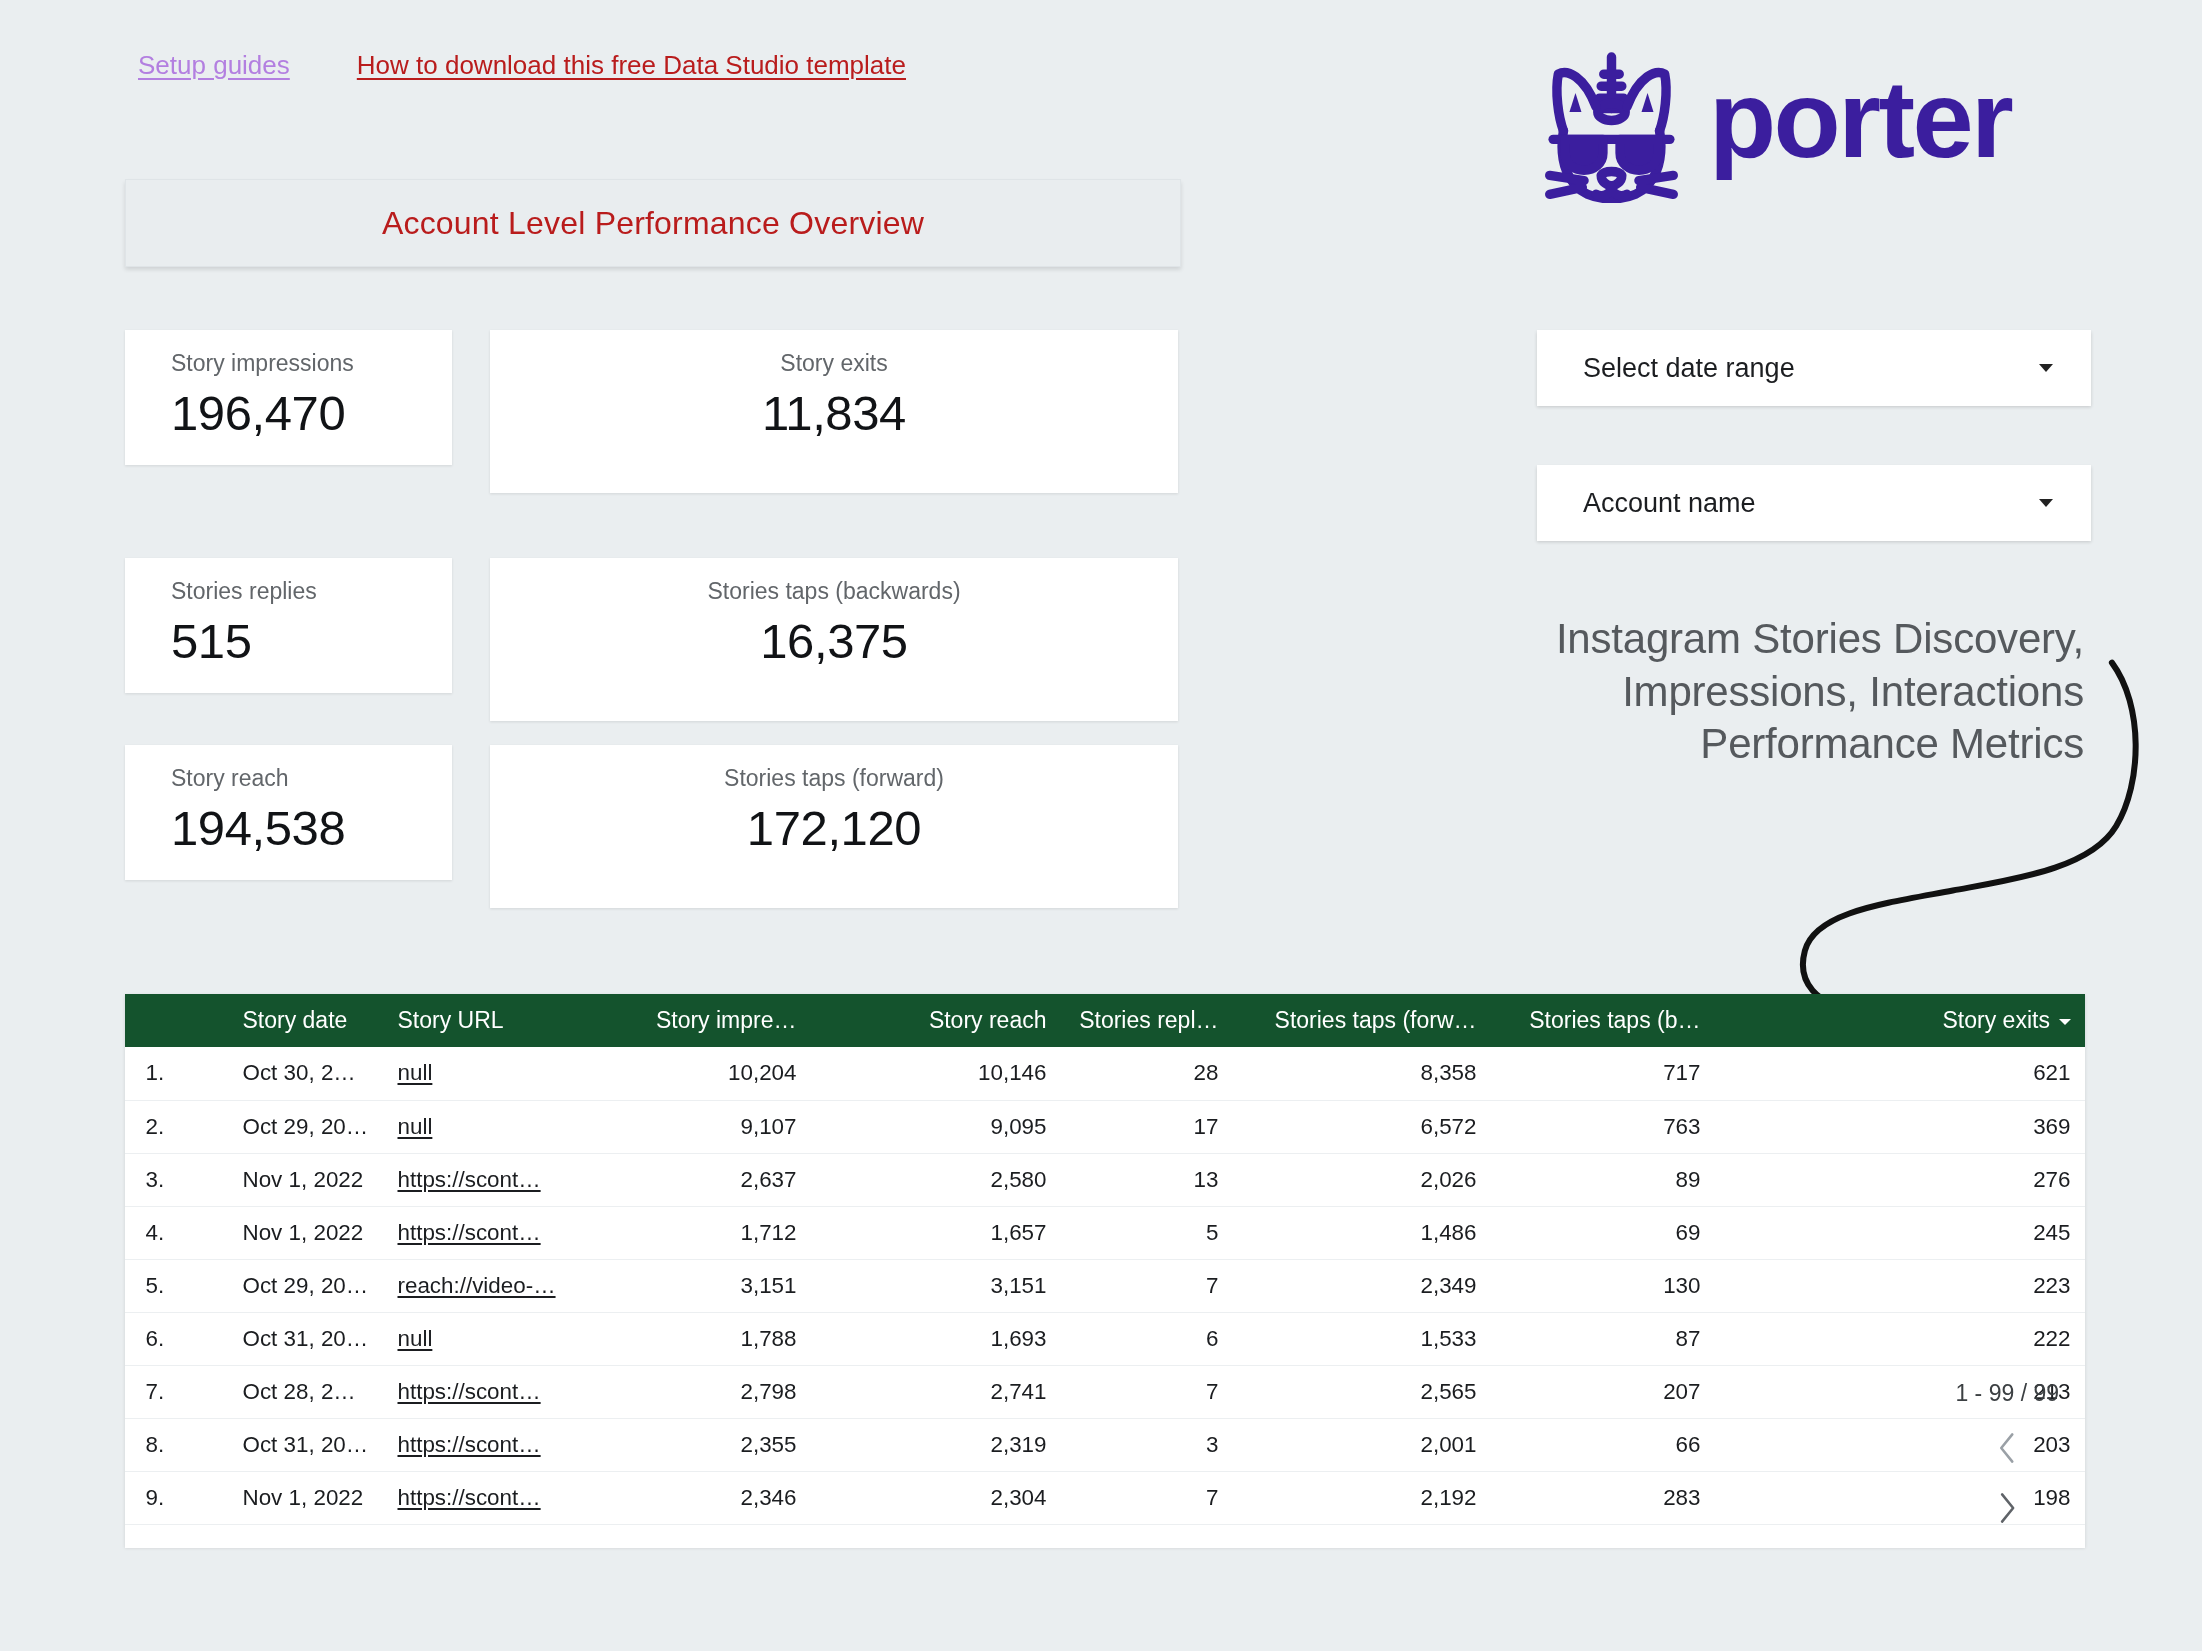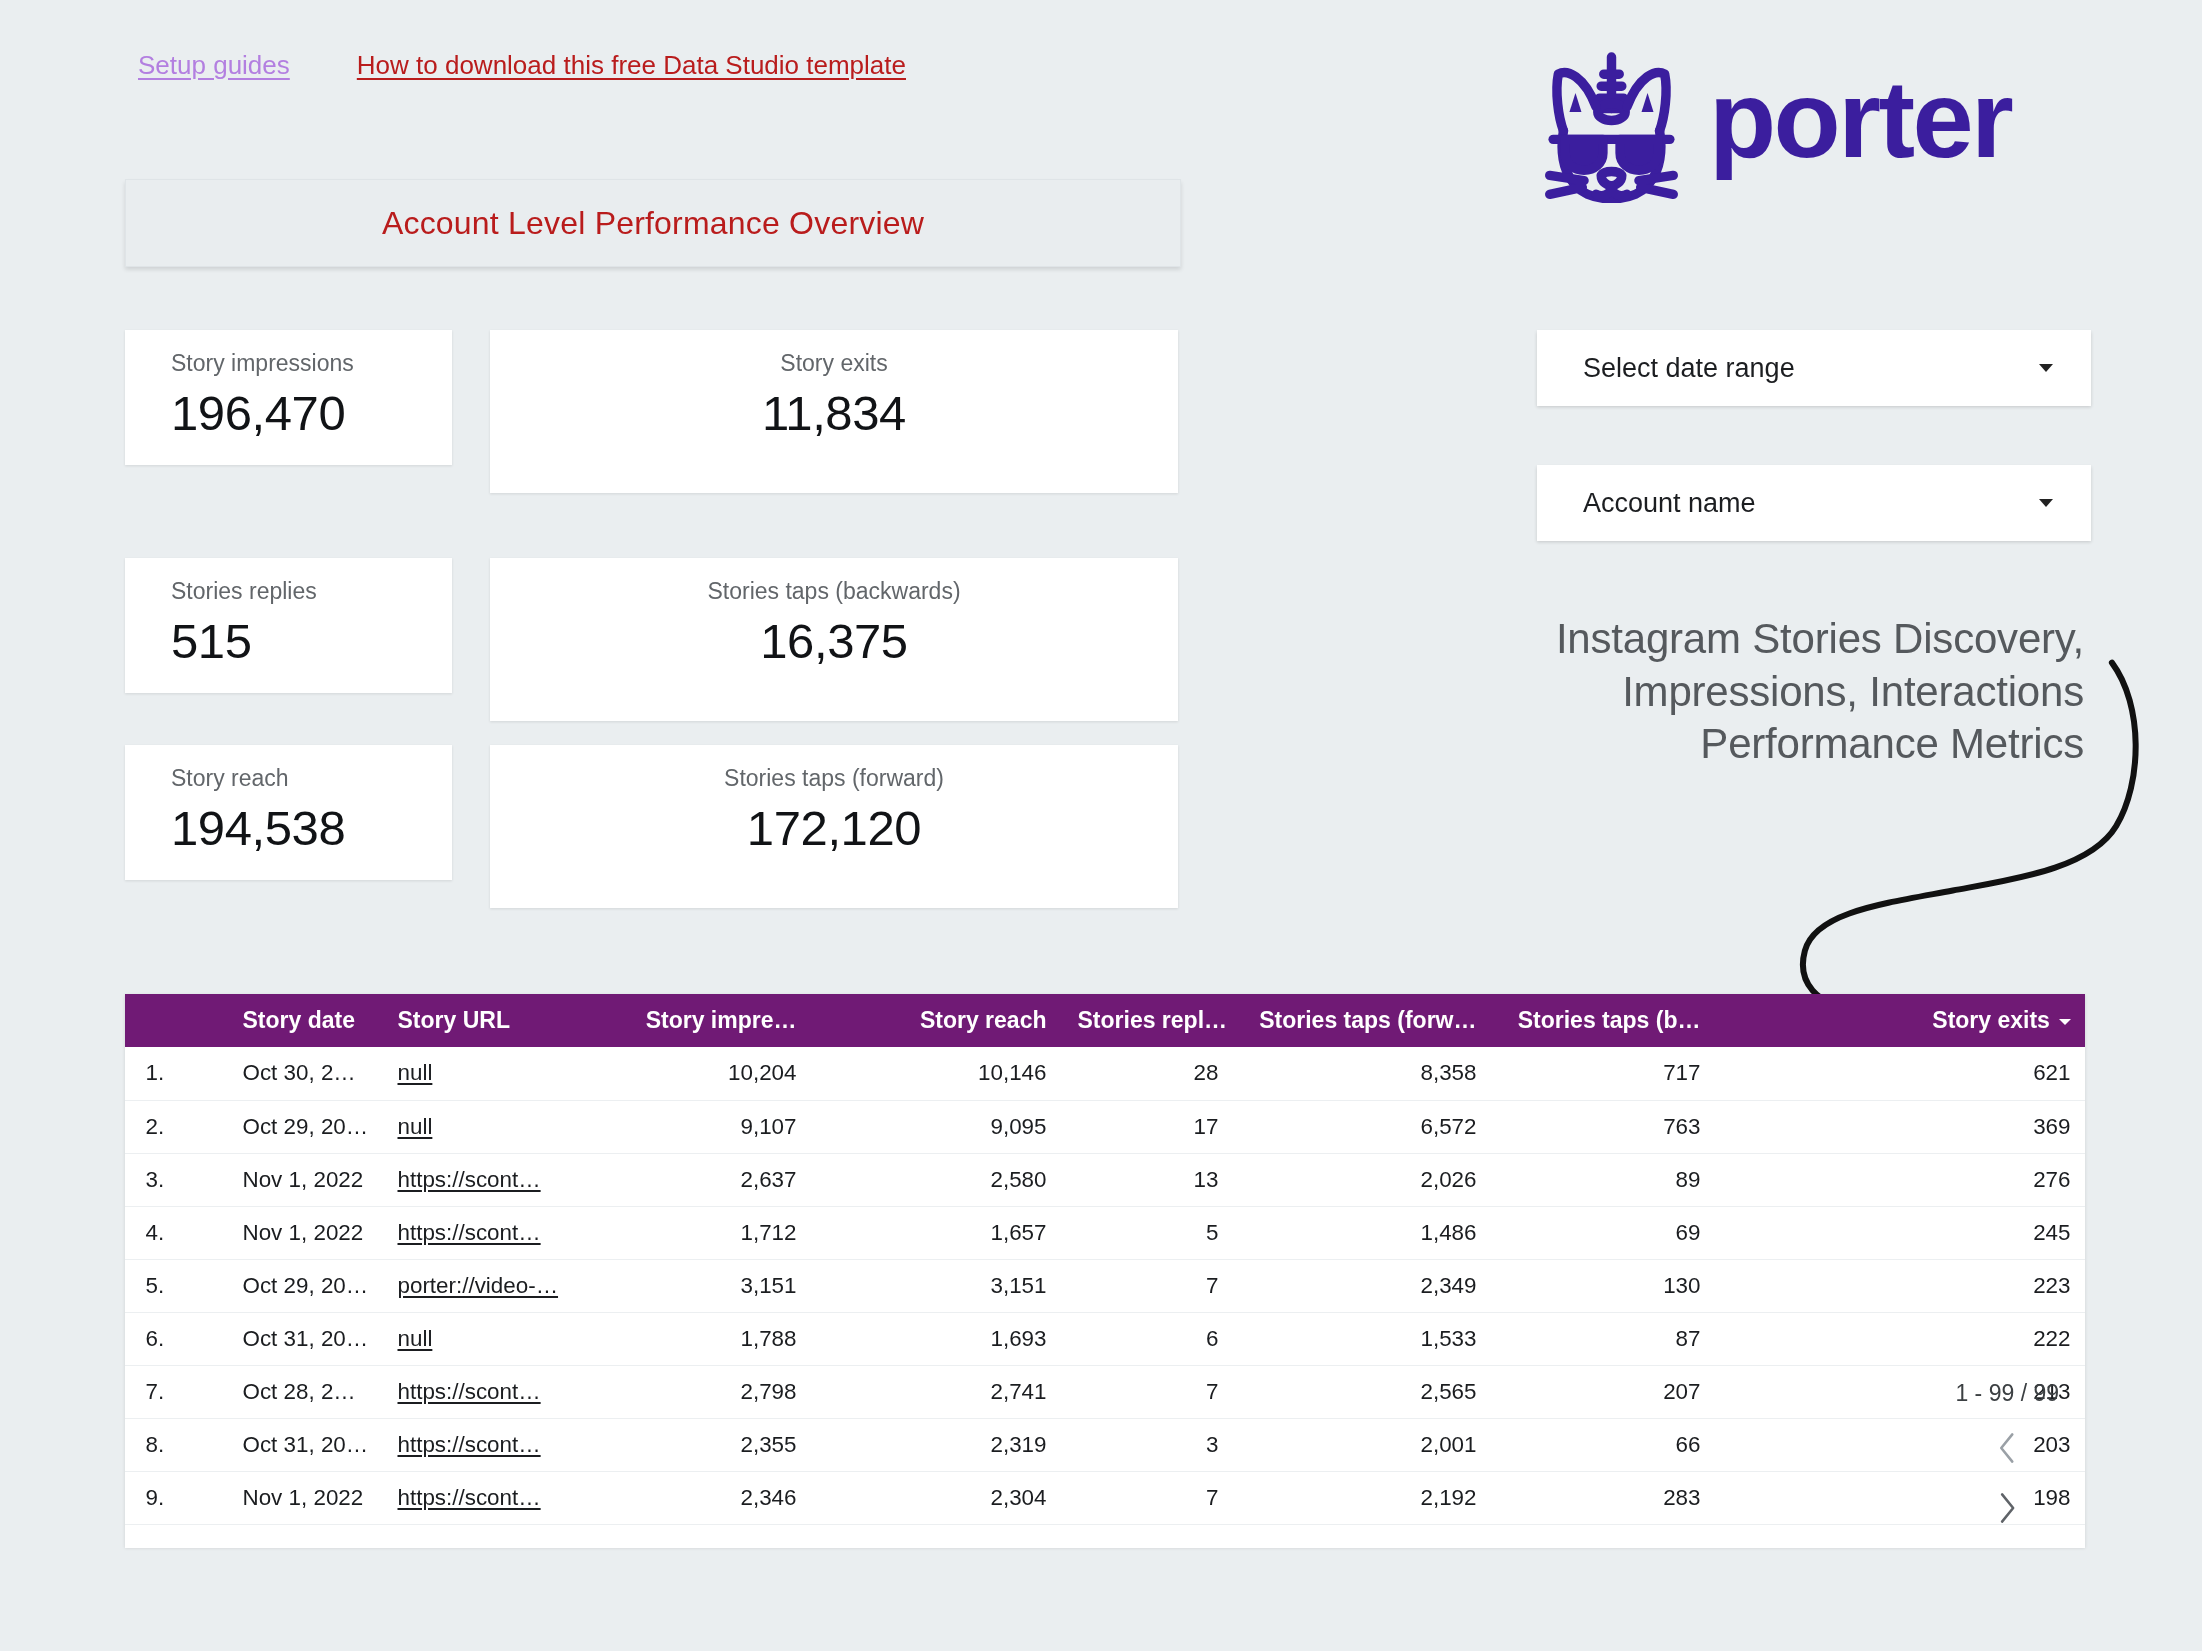--- a/index.html
+++ b/index.html
@@ -67,21 +67,21 @@
   
   .squiggle { position: absolute; left: 1755px; top: 654px; width: 387px; height: 387px; pointer-events: none; }
 
   
   .tbl {
     position: absolute; left: 125px; top: 994px; width: 1960px; height: 554px;
     background: #fff; box-shadow: 0 0.9px 3.4px rgba(0,0,0,0.12); overflow: hidden;
   }
   table { width: 100%; border-collapse: collapse; table-layout: fixed; }
   thead th {
-    background: #701a75; color: #fff; font-size: 23px; font-weight: 700;
+    background: #14532d; color: #fff; font-size: 23px; font-weight: 400;
     height: 53px; padding: 0 15.5px; white-space: nowrap; overflow: hidden;
   }
   thead th.num { text-align: right; }
   thead th.lft { text-align: left; }
   tbody td {
     font-size: 22.4px; color: #1b1d20; height: 53px; padding: 0 15.5px;
     border-bottom: 0.9px solid #eceff1; white-space: nowrap; overflow: hidden;
   }
   tbody td.num { text-align: right; }
   tbody td.lft { text-align: left; }
@@ -271,21 +271,21 @@
             <td class="num">1,712</td>
             <td class="num">1,657</td>
             <td class="num">5</td>
             <td class="num">1,486</td>
             <td class="num">69</td>
             <td class="num">245</td>
           </tr>
           <tr>
             <td class="idx lft">5.</td>
             <td class="lft">Oct 29, 20…</td>
-            <td class="lft url"><span class="urlcell">porter://video-…</span></td>
+            <td class="lft url"><span class="urlcell">reach://video-…</span></td>
             <td class="num">3,151</td>
             <td class="num">3,151</td>
             <td class="num">7</td>
             <td class="num">2,349</td>
             <td class="num">130</td>
             <td class="num">223</td>
           </tr>
           <tr>
             <td class="idx lft">6.</td>
             <td class="lft">Oct 31, 20…</td>

